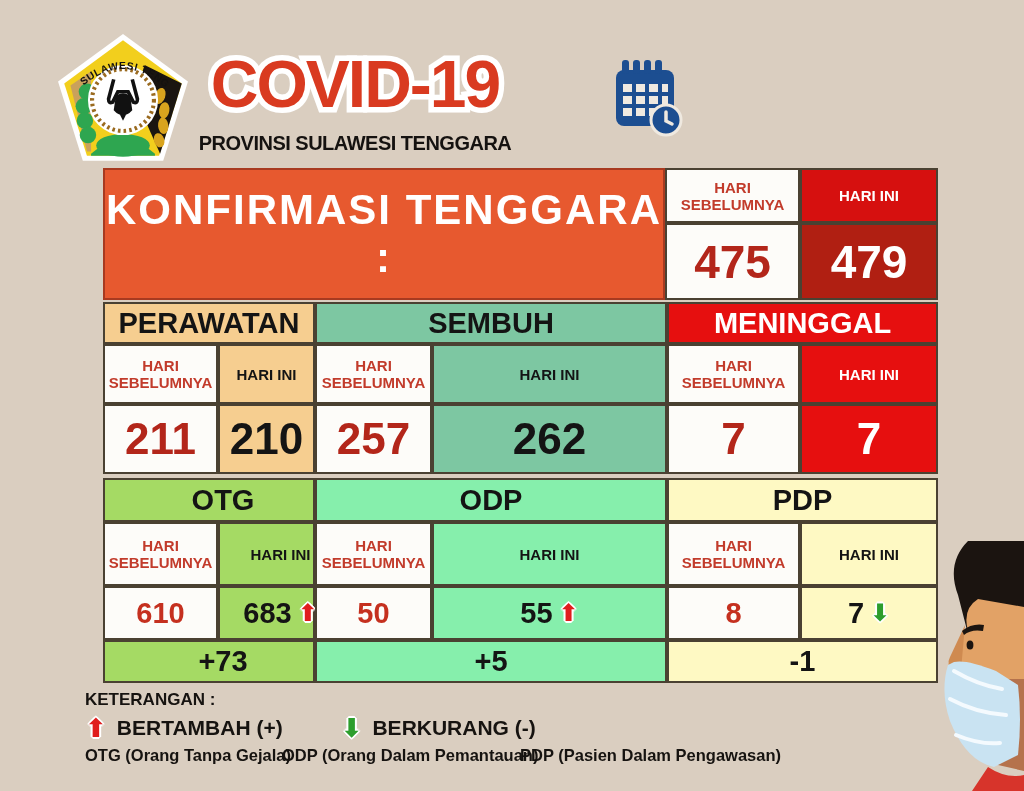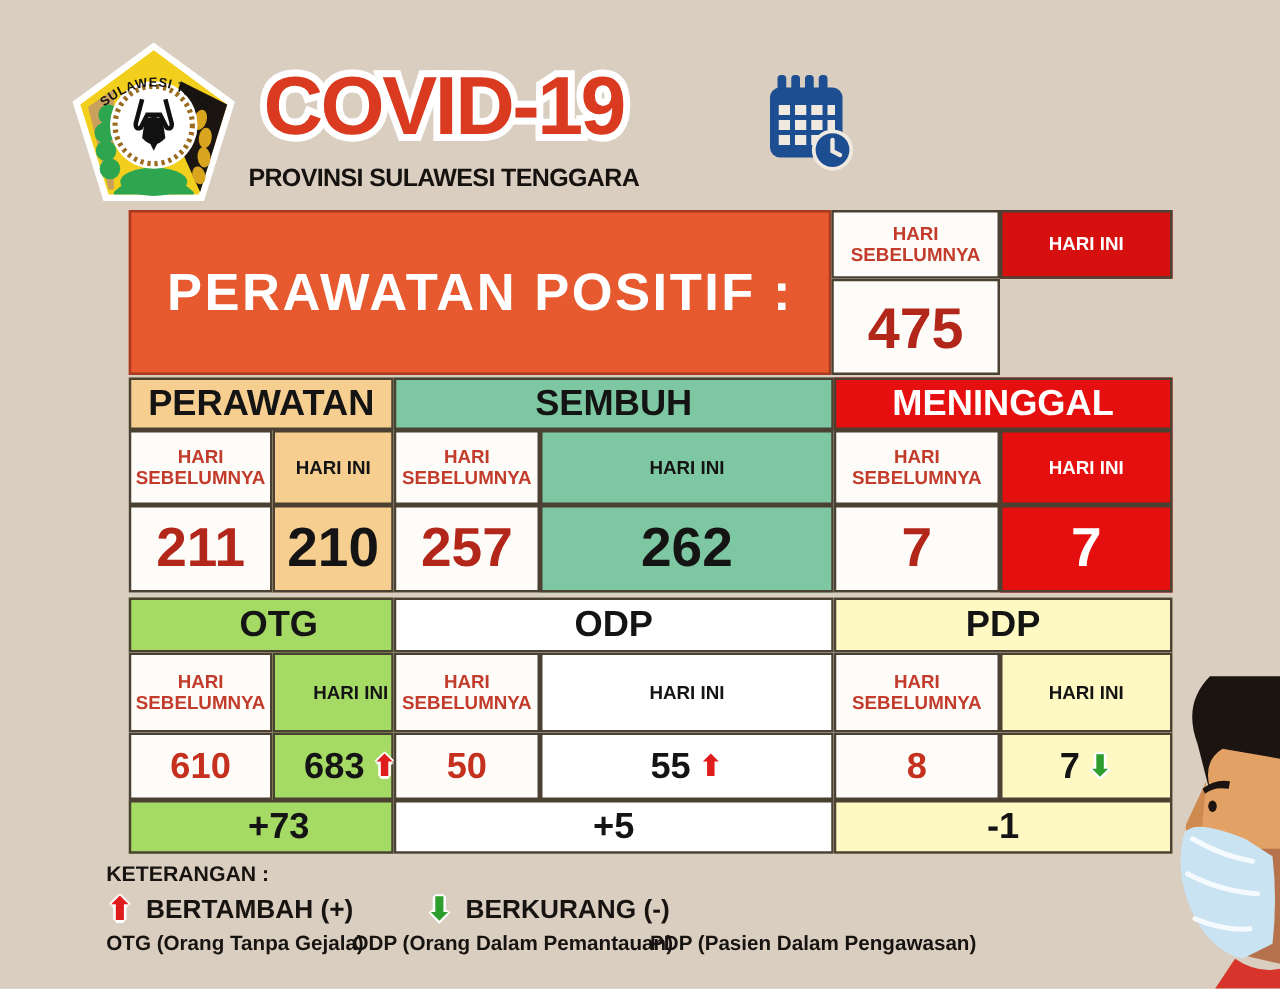--- a/index.html
+++ b/index.html
@@ -35,21 +35,21 @@
   .sec-hdr{font-size:29px;font-weight:bold;color:#141414;}
 
   .konfirmasi{background:#e7592f;border-color:#a83a20;color:#fff;
     font-size:42px;font-weight:bold;letter-spacing:2px;}
   .bg-red{background:#e60f0f;}
   .bg-dkred{background:#b01f12;}
   .bg-red2{background:#d6100f;}
   .bg-peach{background:#f6ce90;}
   .bg-green{background:#7dc7a2;}
   .bg-lime{background:#a5da64;padding-left:28px;}
-  .bg-cyan{background:#ffffff;}
+  .bg-cyan{background:#86efac;}
   .bg-yellow{background:#fef9c3;}
 
   .darkred-num{color:#b3261a;}
   .red-num{color:#c5301f;}
 
   .arrow{font-family:"DejaVu Sans",sans-serif;font-weight:bold;font-size:24px;margin-left:6px;
     text-shadow:-2px 0 0 #fff,2px 0 0 #fff,0 -2px 0 #fff,0 2px 0 #fff,
                 -1px -1px 0 #fff,1px -1px 0 #fff,-1px 1px 0 #fff,1px 1px 0 #fff;}
   .arrow-up{color:#e01d1d;}
   .arrow-down{color:#2d9e2d;}
@@ -126,24 +126,25 @@
         <rect x="50" y="38" width="6" height="8"></rect>
       <rect x="11" y="50" width="9" height="8"></rect>
         <rect x="24" y="50" width="9" height="8"></rect>
         <rect x="37" y="50" width="9" height="8"></rect>
     </g>
     <circle cx="54" cy="62" r="15" fill="#1c4e91" stroke="#efe9e0" stroke-width="3"></circle>
     <path d="M54,54 L54,63 L60,66" stroke="#efe9e0" stroke-width="3.5" fill="none" stroke-linecap="round"></path>
   </svg>
 
 
-  <div class="cell konfirmasi" style="left:103px;top:168px;width:562px;height:132px;">PERAWATAN POSITIF :</div>
+  <div class="cell konfirmasi" style="left:103px;top:168px;width:562px;height:132px;">KONFIRMASI TENGGARA :</div>
   <div class="cell hdr-sm red-txt" style="left:665px;top:168px;width:135px;height:55px;">HARI SEBELUMNYA</div>
   <div class="cell hdr-sm white-txt bg-red2" style="left:800px;top:168px;width:138px;height:55px;">HARI INI</div>
   <div class="cell big-num darkred-num" style="left:665px;top:223px;width:135px;height:77px;">475</div>
+  <div class="cell big-num white-txt bg-dkred" style="left:800px;top:223px;width:138px;height:77px;">479</div>
 
   <div class="cell sec-hdr bg-peach" style="left:103px;top:302px;width:212px;height:42px;">PERAWATAN</div>
   <div class="cell sec-hdr bg-green" style="left:315px;top:302px;width:352px;height:42px;">SEMBUH</div>
   <div class="cell sec-hdr white-txt bg-red" style="left:667px;top:302px;width:271px;height:42px;color:#fff;">MENINGGAL</div>
 
   <div class="cell hdr-sm red-txt" style="left:103px;top:344px;width:115px;height:60px;">HARI SEBELUMNYA</div>
   <div class="cell hdr-sm black-txt bg-peach" style="left:218px;top:344px;width:97px;height:60px;">HARI INI</div>
   <div class="cell hdr-sm red-txt" style="left:315px;top:344px;width:117px;height:60px;">HARI SEBELUMNYA</div>
   <div class="cell hdr-sm black-txt bg-green" style="left:432px;top:344px;width:235px;height:60px;">HARI INI</div>
   <div class="cell hdr-sm red-txt" style="left:667px;top:344px;width:133px;height:60px;">HARI SEBELUMNYA</div>

